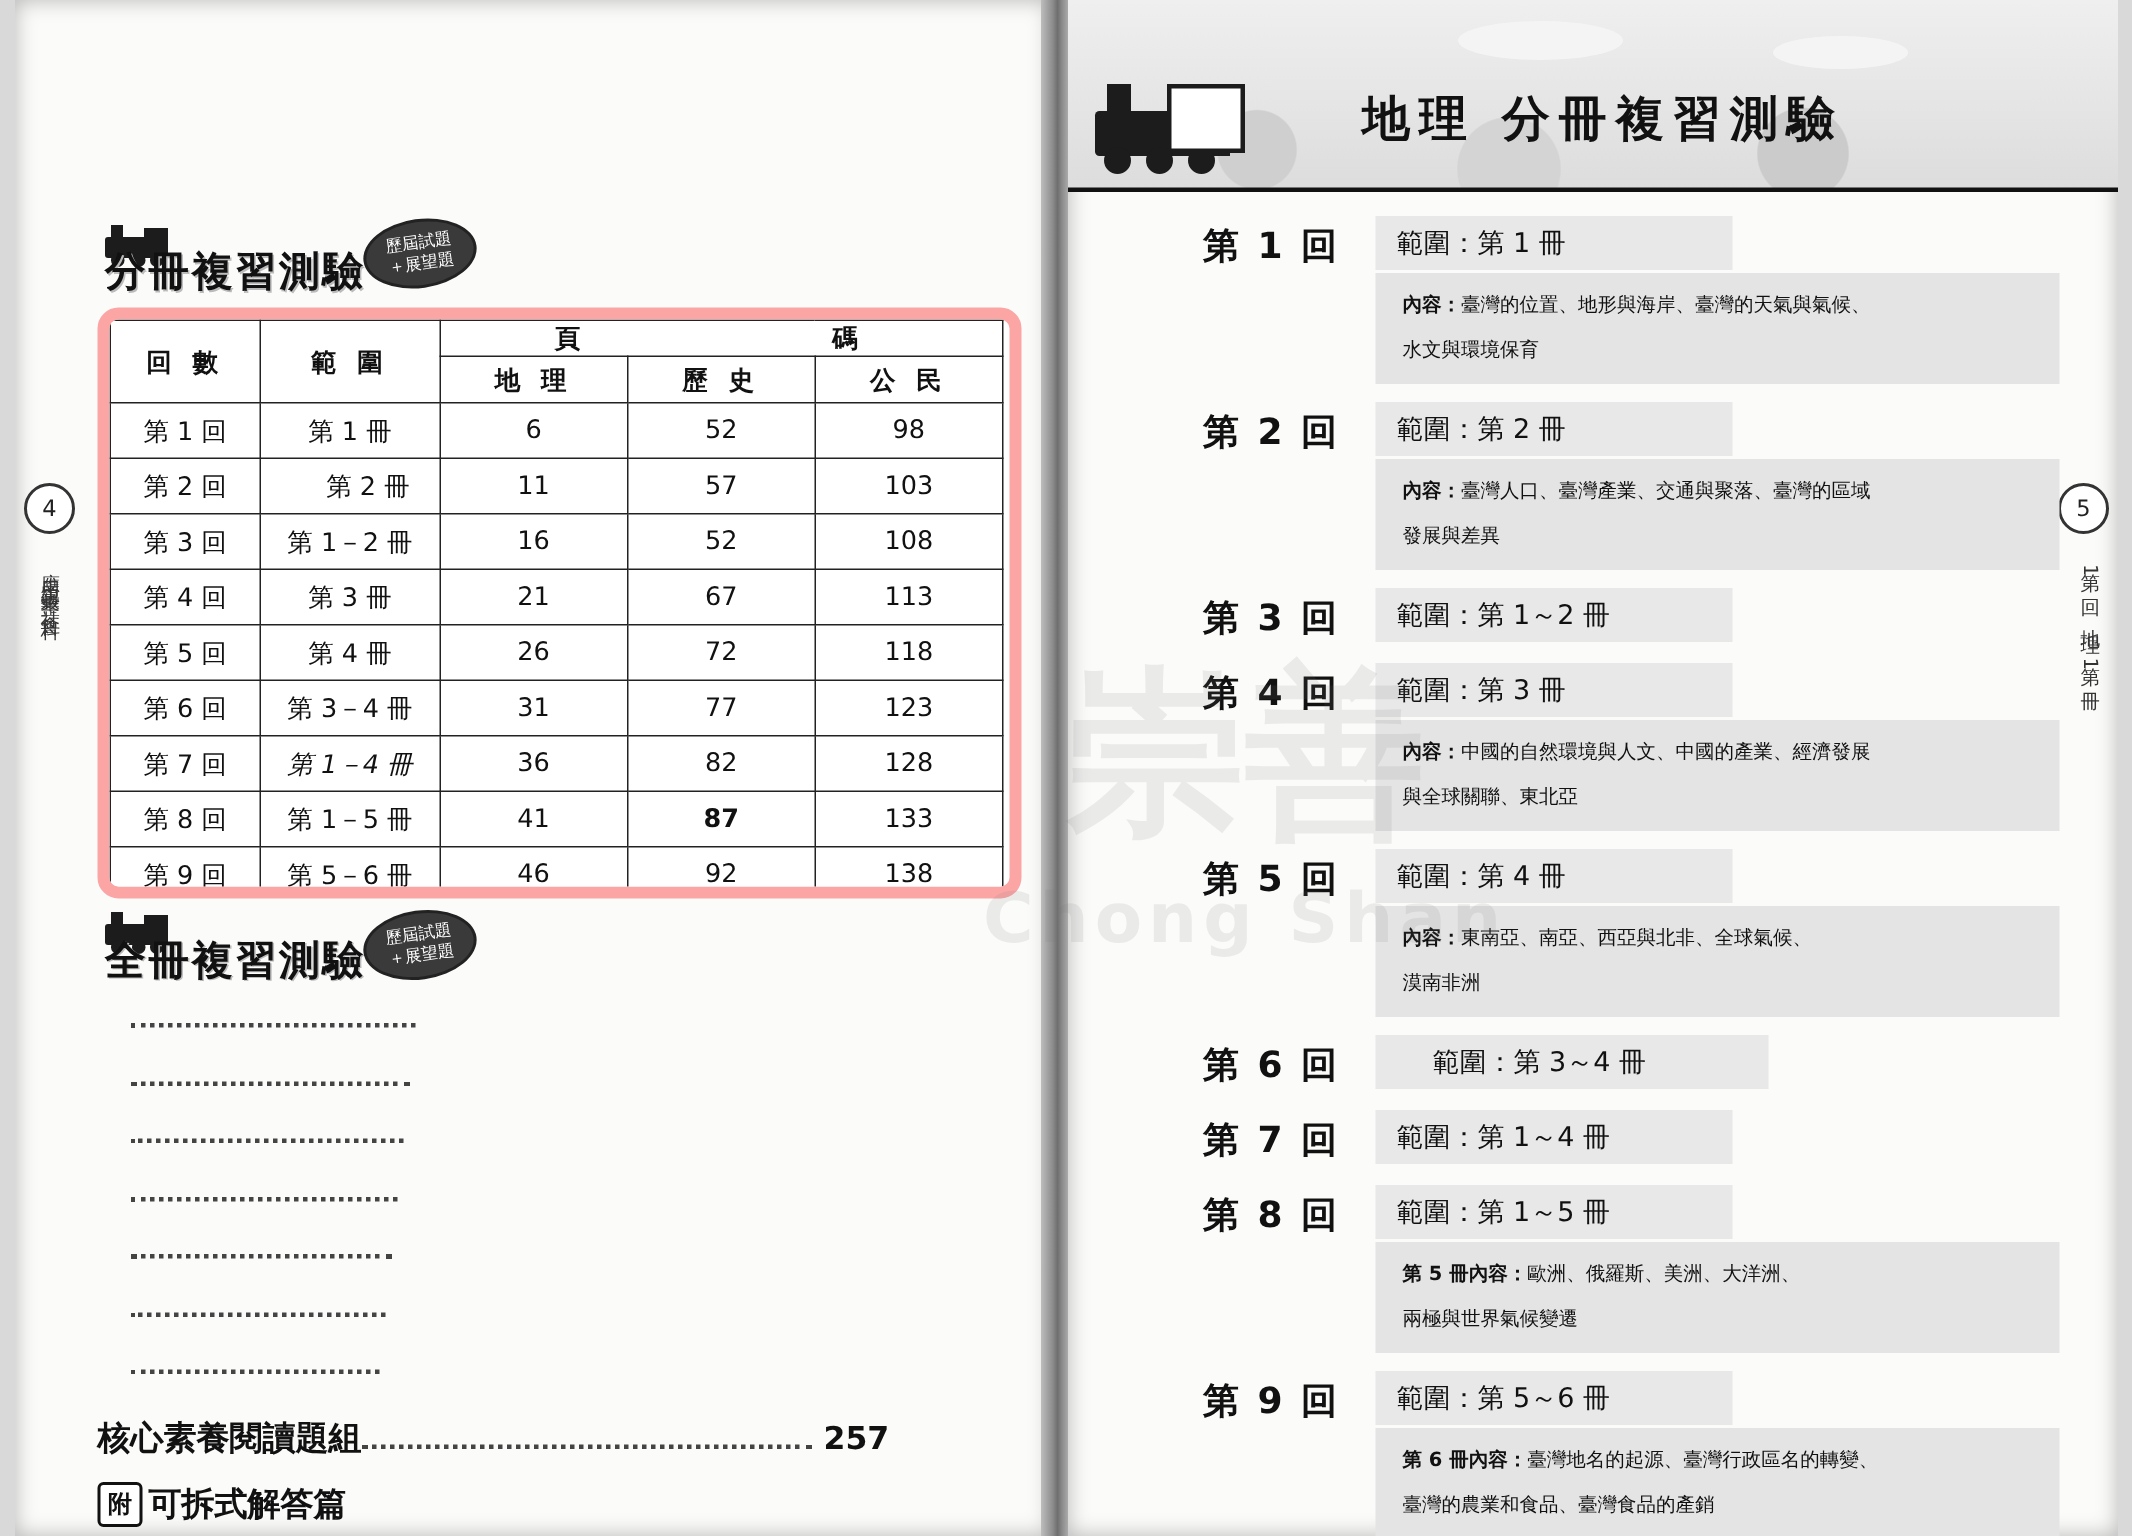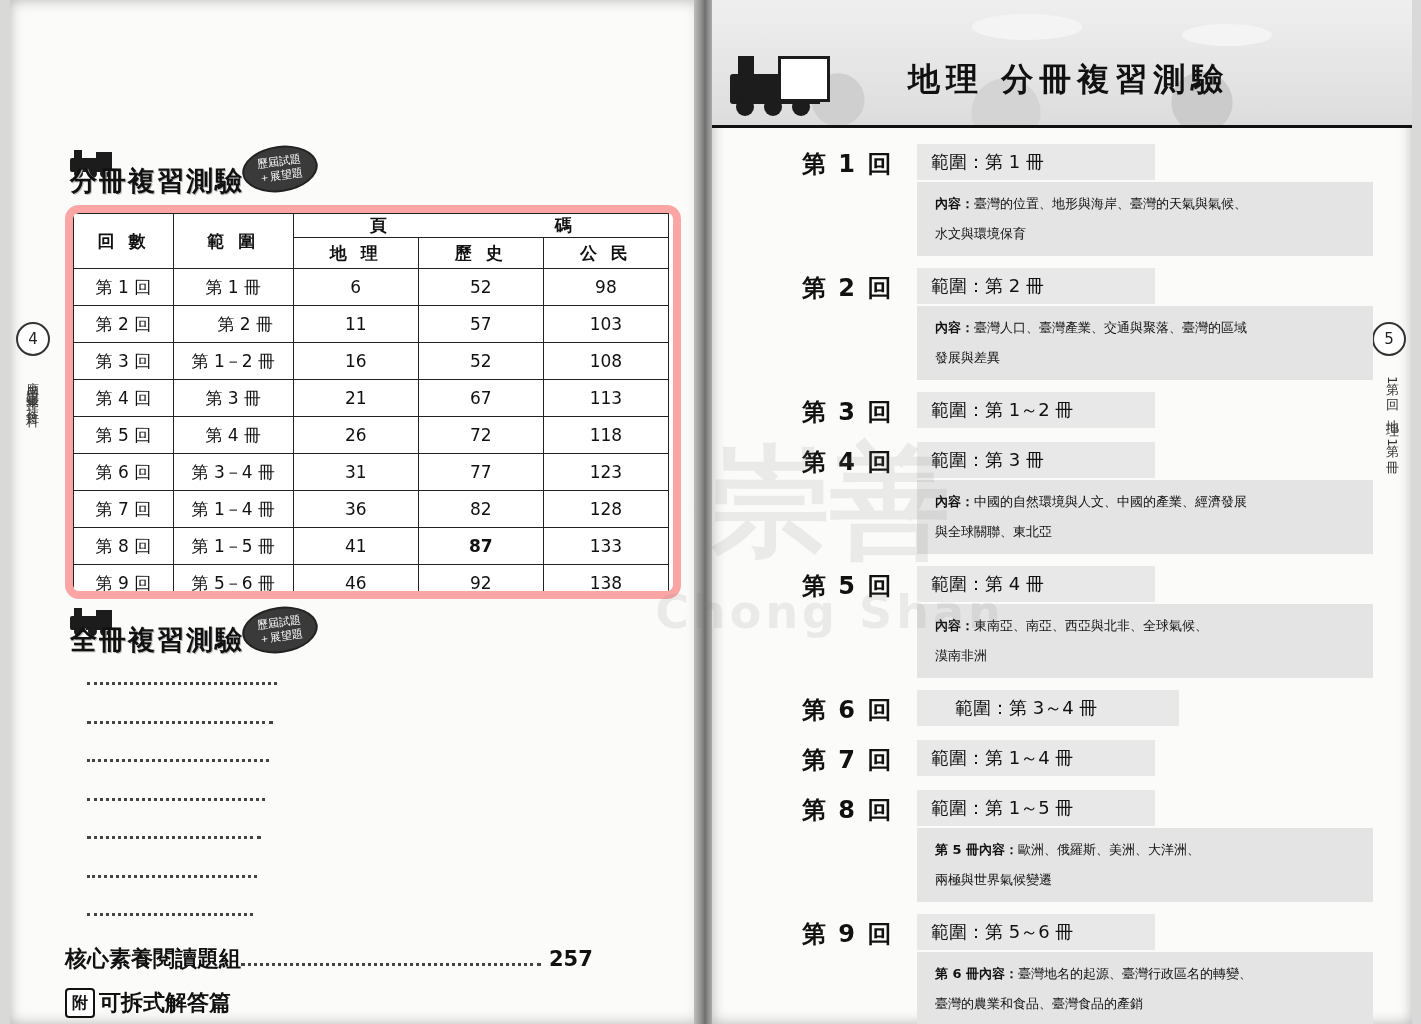--- a/index.html
+++ b/index.html
@@ -208,21 +208,21 @@
           </tr>
           <tr>
             <td style="height: 36px;">第 6 回</td>
             <td style="height: 36px;">第 3－4 冊</td>
             <td style="height: 36px;">31</td>
             <td style="height: 36px;">77</td>
             <td style="height: 36px;">123</td>
           </tr>
           <tr>
             <td style="height: 36px;">第 7 回</td>
-            <td style="height: 36px;">第 1－4 冊</td>
+            <td style="height: 36px; font-style: italic;">第 1－4 冊</td>
             <td style="height: 36px;">36</td>
             <td style="height: 36px;">82</td>
             <td style="height: 36px;">128</td>
           </tr>
           <tr>
             <td style="height: 36px;">第 8 回</td>
             <td style="height: 36px;">第 1－5 冊</td>
             <td style="height: 36px;">41</td>
             <td style="height: 36px; font-weight: bold;">87</td>
             <td style="height: 36px;">133</td>

